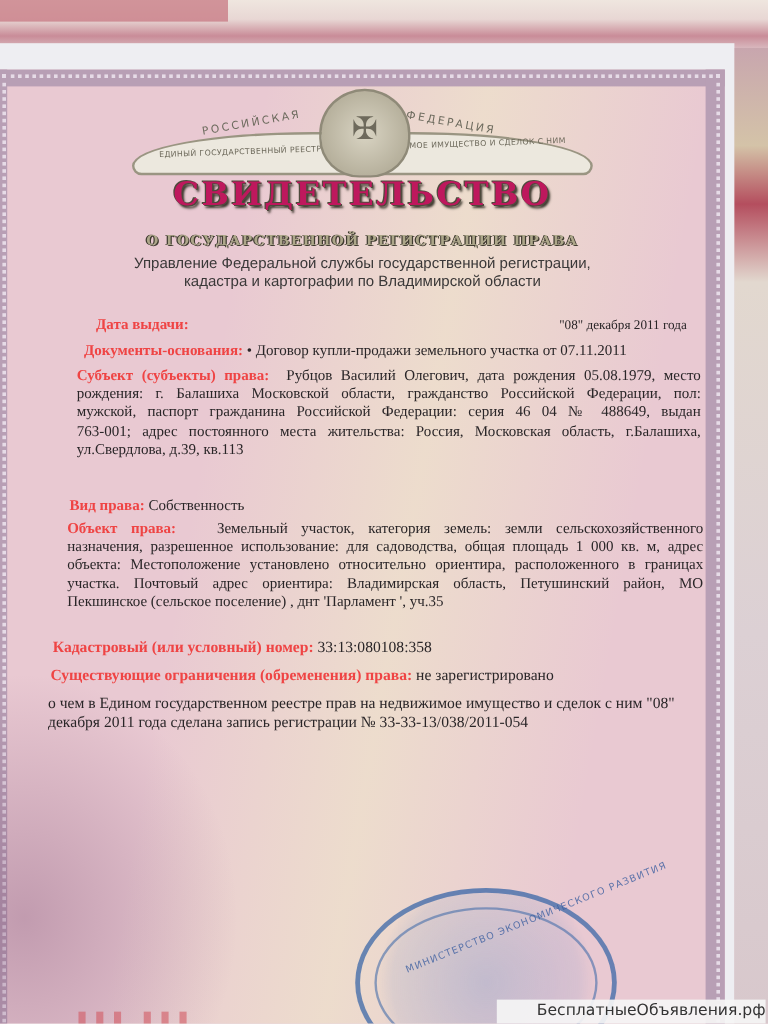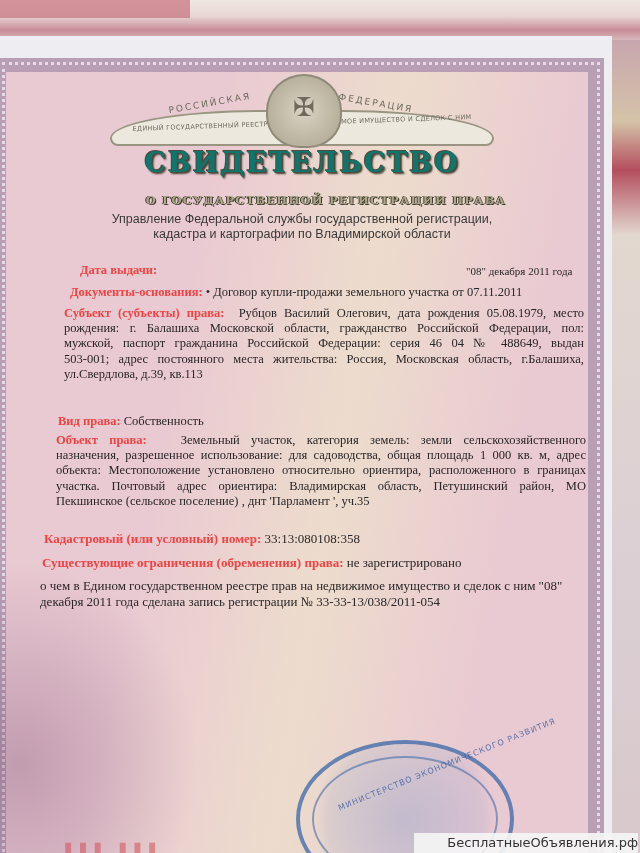--- a/index.html
+++ b/index.html
@@ -60,26 +60,26 @@
   .ribbon-word.right { left:338px; transform:rotate(10deg); }
   .emblem {
     position:absolute; left:266px; top:74px; width:72px; height:70px;
     border-radius:50% 50% 44% 44%; background:radial-gradient(circle,#d9d4c3 0%, #b7b19d 70%, #a9a38f 100%);
     border:2px solid #8f8a78;
   }
   .emblem span { position:absolute; left:0; top:16px; width:100%; text-align:center; font-size:26px; color:#6e6a5c; }
   .title {
     position:absolute; left:0; width:604px; top:147px; text-align:center;
     font-family:"DejaVu Serif", serif; font-weight:bold; font-size:27px; letter-spacing:2px;
-    color:#0f766e; text-shadow:1px 1px 0 #4e4a3c, -1px -1px 0 #4e4a3c, 2px 2px 2px #3a362c;
+    color:#be185d; text-shadow:1px 1px 0 #4e4a3c, -1px -1px 0 #4e4a3c, 2px 2px 2px #3a362c;
   }
   .subtitle {
     position:absolute; left:0; width:604px; top:193px; text-align:center;
     font-family:"DejaVu Serif", serif; font-weight:bold; font-size:11.5px; letter-spacing:1.2px;
-    color:#ada78a; text-shadow:1px 1px 0 #3f3b30, -1px 0 0 #3f3b30;padding-left:24px;
+    color:#ada78a; text-shadow:1px 1px 0 #3f3b30, -1px 0 0 #3f3b30;
   }
   .agency {
     position:absolute; left:0; width:604px; top:212px; text-align:center;
     font-family:"Liberation Sans", sans-serif; font-size:12.5px; line-height:15px; color:#3a3838;
   }
   .t { position:absolute; color:#2a2628; font-size:12.5px; line-height:15.2px; }
   .label { font-weight:bold; color:#ef4444; }
   .jp { text-align:justify; text-align-last:justify; }
   .stamp {
     position:absolute; left:296px; top:740px; width:210px; height:150px; border-radius:50%;
@@ -128,21 +128,21 @@
 
 <div class="t" style="left:70px; top:285px;">
   <span class="label">Документы-основания:</span>
   <span>• Договор купли-продажи земельного участка от 07.11.2011</span>
 </div>
 
 <div class="t" style="left:64px; top:306px; width:520px;">
   <div class="jp"><span class="label">Субъект (субъекты) права:</span>&nbsp; <span>Рубцов Василий Олегович, дата рождения 05.08.1979, место</span></div>
   <div class="jp">рождения: г. Балашиха Московской области, гражданство Российской Федерации, пол:</div>
   <div class="jp">мужской, паспорт гражданина Российской Федерации: серия 46 04 № 488649, выдан</div>
-  <div class="jp">503-001; адрес постоянного места жительства: Россия, Московская область, г.Балашиха,</div>
+  <div class="jp">763-001; адрес постоянного места жительства: Россия, Московская область, г.Балашиха,</div>
   <div>ул.Свердлова, д.39, кв.113</div>
 </div>
 
 <div class="t" style="left:58px; top:414px;">
   <span class="label">Вид права:</span>
   <span>Собственность</span>
 </div>
 
 <div class="t" style="left:56px; top:433px; width:530px;">
   <div class="jp"><span class="label">Объект права:</span>&nbsp;&nbsp; <span>Земельный участок, категория земель: земли сельскохозяйственного</span></div>

